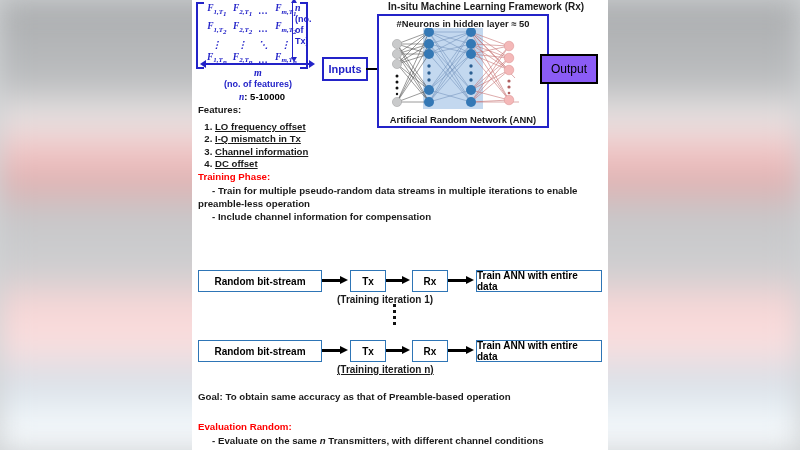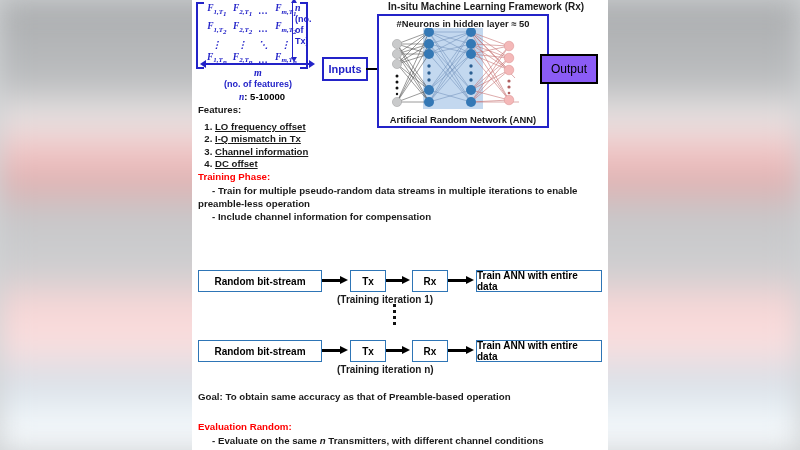--- a/index.html
+++ b/index.html
@@ -387,21 +387,21 @@
           <div class="ln" style="right:8px;"></div>
           <div class="hd"></div>
         </div>
     <div class="fbox" style="left:214px;width:34px;">Rx</div>
     <div class="farrow" style="left:250px;width:26px;">
           <div class="ln" style="right:8px;"></div>
           <div class="hd"></div>
         </div>
     <div class="fbox" style="left:278px;width:124px;">Train ANN with entire data</div>
   </div>
-  <div class="flabel" style="left:145px;top:364px;">(Training iteration n)</div>
+  <div class="flabel" style="left:145px;top:364px;text-decoration:underline;">(Training iteration n)</div>
 
   <div class="para" id="goal">Goal: To obtain same accuracy as that of Preamble-based operation</div>
   <div class="para red" id="ev-head">Evaluation Random:</div>
   <div class="para" id="ev-body">
     <span class="ind"><span>- Evaluate on the same </span><span class="i">n</span><span> Transmitters, with different channel conditions</span></span>
   </div>
 
  </div>
 </div>
 

